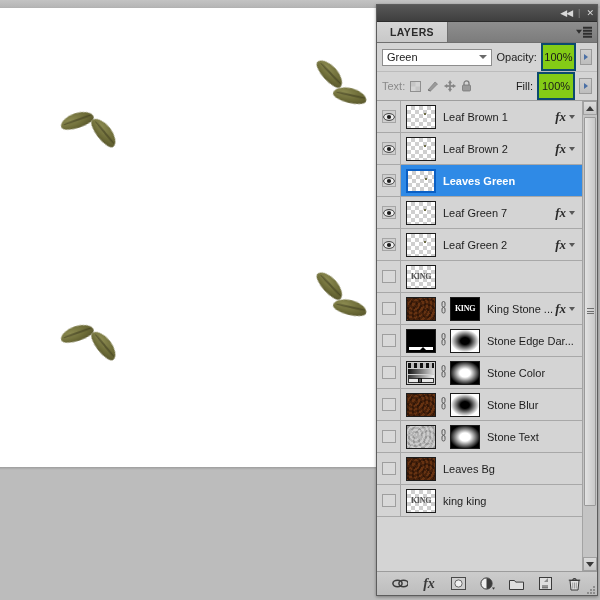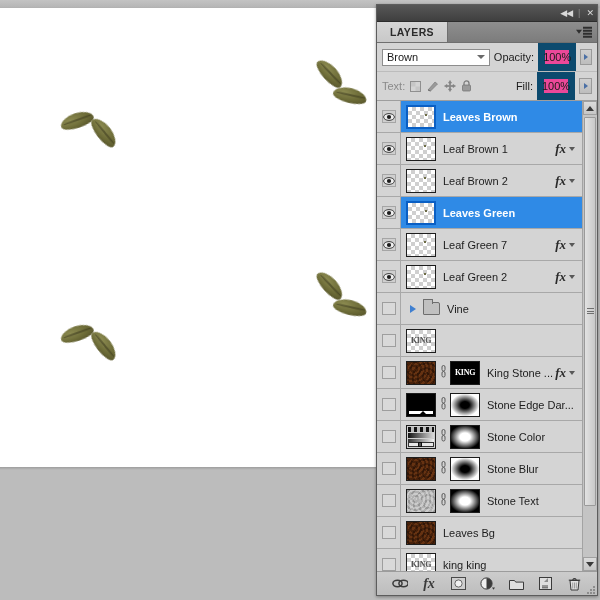--- a/index.html
+++ b/index.html
@@ -83,21 +83,21 @@
   }
   #blend-select {
     width:120px; height:17px; background:#fff; border:1px solid #8d8d8d;
     display:flex; align-items:center; justify-content:space-between;
     padding:0 1px 0 4px; font-size:11px; color:#1a1a1a;
   }
   .sel-caret{ width:0;height:0;border-left:4px solid transparent;border-right:4px solid transparent;
     border-top:4px solid #6a6a6a; margin-right:3px; }
   .field-label { font-size:11px; color:#1d1d1d; }
   .num-field {
-    width:38px; height:28px; background:#ec4899; border:7px solid #0c4a6e;
+    width:38px; height:28px; background:#84cc16; border:2px solid #0c4a6e;
     font-size:11px; color:#1a1a1a; display:flex; align-items:center; justify-content:center;
   }
   .stepper {
     width:13px; height:16px; background:linear-gradient(#cfcfcf,#bdbdbd);
     border:1px solid #9a9a9a; display:flex; align-items:center; justify-content:center;
   }
   .stepper i{ width:0;height:0;border-top:3px solid transparent;border-bottom:3px solid transparent;
     border-left:4px solid #4a6fa5; display:block; }
 
   #lock-row { border-bottom:1px solid #9e9e9e; }
@@ -219,21 +219,21 @@
             <i></i>
             <i></i>
             <i></i>
             <i></i>
           </span>
       </div>
     </div>
 
     <div id="blend-row">
       <div id="blend-select">
-        <span>Brown</span>
+        <span>Green</span>
         <span class="sel-caret"></span>
       </div>
       <span class="field-label">Opacity:</span>
       <div class="num-field">100%</div>
       <div class="stepper">
           <i></i>
         </div>
     </div>
 
     <div id="lock-row">
@@ -264,134 +264,108 @@
       </span>
       <span class="field-label" style="margin-left:auto">Fill:</span>
       <div class="num-field">100%</div>
       <div class="stepper">
           <i></i>
         </div>
     </div>
 
     <div id="list-wrap">
       <div id="layer-list">
-          <div class="layer-row selected">
+          <div class="layer-row">
             <div class="eye-cell">
               <span class="eye-box">
                 <svg width="12" height="8">
                   <ellipse cx="6" cy="4" rx="5.4" ry="3.4" fill="#efefef" stroke="#2e2e2e" stroke-width="0.9"></ellipse>
                   <circle cx="6" cy="4" r="2.1" fill="#1d1d1d"></circle>
                 </svg>
               </span>
             </div>
             <div class="thumbs">
-              <div class="thumb sel-outline checker">
+              <div class="thumb checker">
                 <span style="position:absolute;left:17px;top:7px;width:2px;height:2px;background:#6d6c45"></span>
               </div>
             </div>
-            <span class="layer-name">Leaves Brown</span>
-            <span style="width: 7px;"></span>
+            <span class="layer-name">Leaf Brown 1</span>
+            <span class="fx-cell">fx</span>
+            <span class="fx-caret"></span>
           </div>
           <div class="layer-row">
             <div class="eye-cell">
               <span class="eye-box">
                 <svg width="12" height="8">
                   <ellipse cx="6" cy="4" rx="5.4" ry="3.4" fill="#efefef" stroke="#2e2e2e" stroke-width="0.9"></ellipse>
                   <circle cx="6" cy="4" r="2.1" fill="#1d1d1d"></circle>
                 </svg>
               </span>
             </div>
             <div class="thumbs">
               <div class="thumb checker">
                 <span style="position:absolute;left:17px;top:7px;width:2px;height:2px;background:#6d6c45"></span>
               </div>
             </div>
-            <span class="layer-name">Leaf Brown 1</span>
+            <span class="layer-name">Leaf Brown 2</span>
             <span class="fx-cell">fx</span>
             <span class="fx-caret"></span>
           </div>
-          <div class="layer-row">
+          <div class="layer-row selected">
             <div class="eye-cell">
               <span class="eye-box">
                 <svg width="12" height="8">
                   <ellipse cx="6" cy="4" rx="5.4" ry="3.4" fill="#efefef" stroke="#2e2e2e" stroke-width="0.9"></ellipse>
                   <circle cx="6" cy="4" r="2.1" fill="#1d1d1d"></circle>
                 </svg>
               </span>
             </div>
             <div class="thumbs">
-              <div class="thumb checker">
+              <div class="thumb sel-outline checker">
                 <span style="position:absolute;left:17px;top:7px;width:2px;height:2px;background:#6d6c45"></span>
               </div>
             </div>
-            <span class="layer-name">Leaf Brown 2</span>
-            <span class="fx-cell">fx</span>
-            <span class="fx-caret"></span>
-          </div>
-          <div class="layer-row selected">
+            <span class="layer-name">Leaves Green</span>
+            <span style="width: 7px;"></span>
+          </div>
+          <div class="layer-row">
             <div class="eye-cell">
               <span class="eye-box">
                 <svg width="12" height="8">
                   <ellipse cx="6" cy="4" rx="5.4" ry="3.4" fill="#efefef" stroke="#2e2e2e" stroke-width="0.9"></ellipse>
                   <circle cx="6" cy="4" r="2.1" fill="#1d1d1d"></circle>
                 </svg>
               </span>
             </div>
             <div class="thumbs">
-              <div class="thumb sel-outline checker">
+              <div class="thumb checker">
                 <span style="position:absolute;left:17px;top:7px;width:2px;height:2px;background:#6d6c45"></span>
               </div>
             </div>
-            <span class="layer-name">Leaves Green</span>
-            <span style="width: 7px;"></span>
+            <span class="layer-name">Leaf Green 7</span>
+            <span class="fx-cell">fx</span>
+            <span class="fx-caret"></span>
           </div>
           <div class="layer-row">
             <div class="eye-cell">
               <span class="eye-box">
                 <svg width="12" height="8">
                   <ellipse cx="6" cy="4" rx="5.4" ry="3.4" fill="#efefef" stroke="#2e2e2e" stroke-width="0.9"></ellipse>
                   <circle cx="6" cy="4" r="2.1" fill="#1d1d1d"></circle>
                 </svg>
               </span>
             </div>
             <div class="thumbs">
               <div class="thumb checker">
                 <span style="position:absolute;left:17px;top:7px;width:2px;height:2px;background:#6d6c45"></span>
               </div>
             </div>
-            <span class="layer-name">Leaf Green 7</span>
-            <span class="fx-cell">fx</span>
-            <span class="fx-caret"></span>
-          </div>
-          <div class="layer-row">
-            <div class="eye-cell">
-              <span class="eye-box">
-                <svg width="12" height="8">
-                  <ellipse cx="6" cy="4" rx="5.4" ry="3.4" fill="#efefef" stroke="#2e2e2e" stroke-width="0.9"></ellipse>
-                  <circle cx="6" cy="4" r="2.1" fill="#1d1d1d"></circle>
-                </svg>
-              </span>
-            </div>
-            <div class="thumbs">
-              <div class="thumb checker">
-                <span style="position:absolute;left:17px;top:7px;width:2px;height:2px;background:#6d6c45"></span>
-              </div>
-            </div>
             <span class="layer-name">Leaf Green 2</span>
             <span class="fx-cell">fx</span>
             <span class="fx-caret"></span>
-          </div>
-          <div class="layer-row">
-            <div class="eye-cell">
-              <span class="eye-box empty"></span>
-            </div>
-            <span class="grp-arrow"></span>
-            <span class="folder-ic"></span>
-            <span class="layer-name">Vine</span>
-            <span style="width: 7px;"></span>
           </div>
           <div class="layer-row">
             <div class="eye-cell">
               <span class="eye-box empty"></span>
             </div>
             <div class="thumbs">
               <div class="thumb checker">
                 <span style="position:absolute;inset:0;display:flex;align-items:center;justify-content:center;font-family:'Liberation Serif',serif;font-size:8px;font-weight:bold;color:#555;letter-spacing:-0.3px;">KING</span>
               </div>
             </div>

